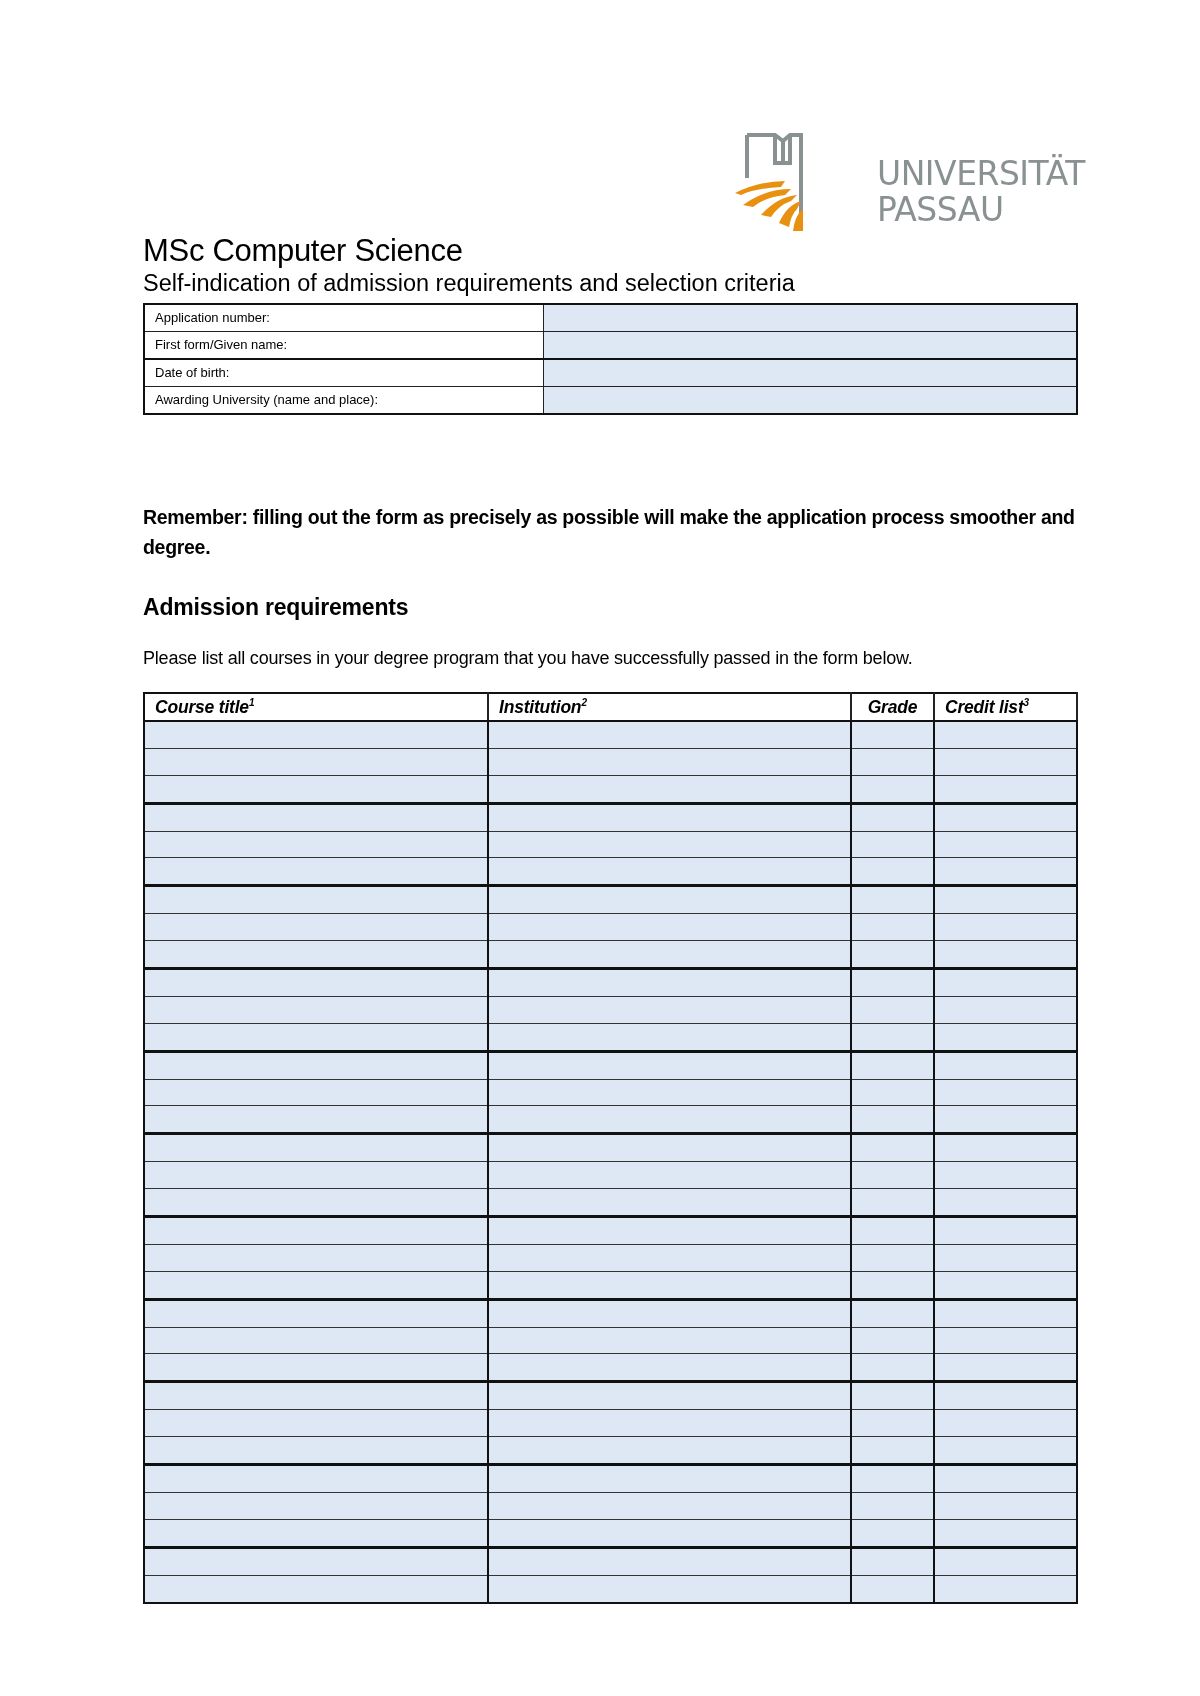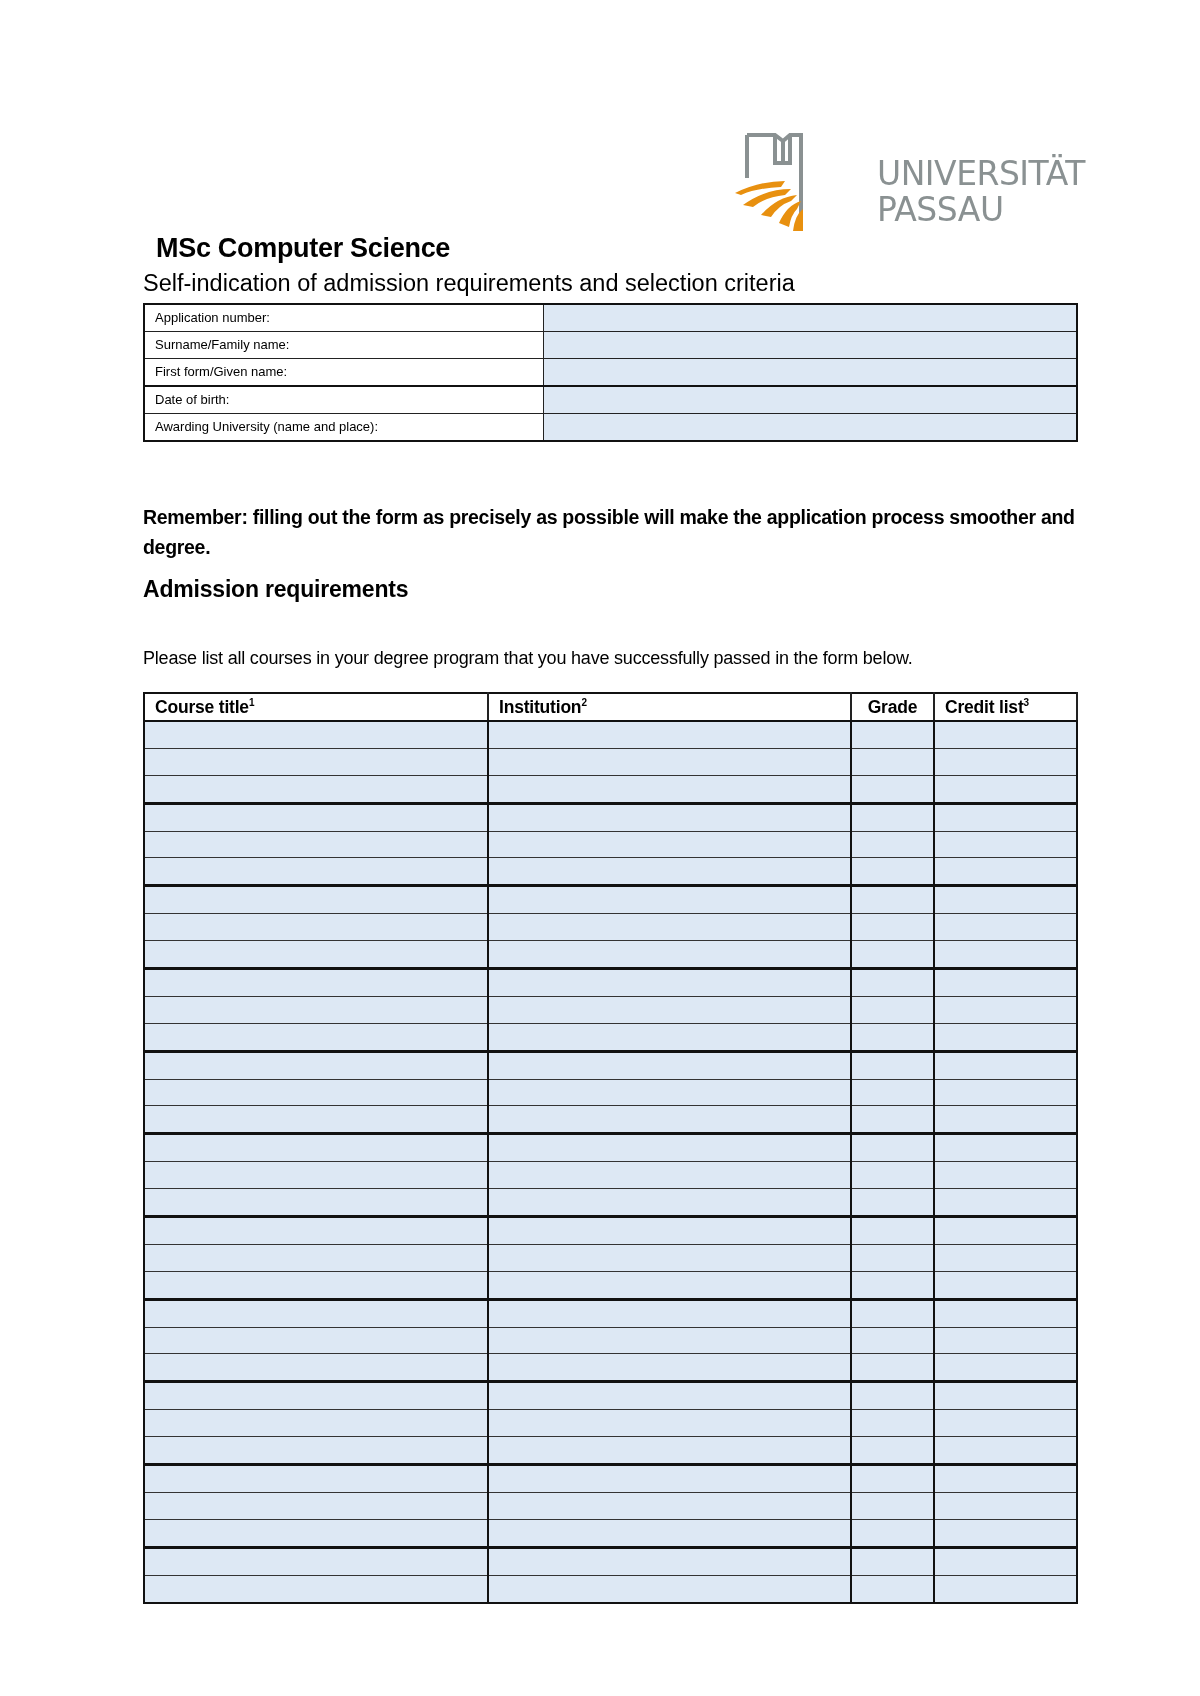--- a/index.html
+++ b/index.html
@@ -3,33 +3,33 @@
 <meta charset="utf-8">
 <style>
   html, body { margin:0; padding:0; background:#ffffff; }
   body { width:1200px; height:1696px; position:relative; overflow:hidden;
          font-family:"Liberation Sans", "DejaVu Sans", sans-serif; color:#000; }
   .logo { position:absolute; left:735px; top:133px; width:355px; height:100px; }
   .logo-text { position:absolute; left:142px; font-family:"DejaVu Sans", sans-serif;
                color:#8a9192; font-size:33px; line-height:33px; letter-spacing:-0.5px; }
   .logo-text.l1 { top:24px; }
   .logo-text.l2 { top:60px; }
-  .title { position:absolute; left:156px; top:233px; font-size:27px; font-weight:bold; letter-spacing:-0.3px; }
+  .title { position:absolute; left:143px; top:233px; font-size:31px; font-weight:normal; letter-spacing:-0.3px; }
   .subtitle { position:absolute; left:143px; top:270px; font-size:23.5px; }
   table { border-collapse:collapse; position:absolute; table-layout:fixed; }
   .info { left:143px; top:303px; width:935px; border:2.5px solid #111; }
   .info td { height:26px; border:1.5px solid #222; padding:0 10px; font-size:13px; line-height:26px;
              white-space:nowrap; overflow:hidden; }
   .info td.val { background:#dde8f4; }
   .info tr.thick td { border-bottom:2.5px solid #111; }
   .remember { position:absolute; left:143px; top:502px; width:940px; font-size:19.5px;
               font-weight:bold; line-height:30px; letter-spacing:-0.3px; }
-  .adm-head { position:absolute; left:143px; top:576px; font-size:23px; font-weight:bold; letter-spacing:-0.2px; }
+  .adm-head { position:absolute; left:143px; top:594px; font-size:23px; font-weight:bold; letter-spacing:-0.2px; }
   .instr { position:absolute; left:143px; top:648px; font-size:18px; letter-spacing:-0.2px; }
-  .courses { left:143px; top:692px; width:935px; border:2.5px solid #111; }
+  .courses { left:143px; top:692px; width:935px; border:2.5px solid #111;font-style:italic; }
   .courses th { height:26px; border:1.5px solid #222; border-right-width:2.5px; border-bottom:2.5px solid #111;
                 font-size:17.5px; font-weight:bold; text-align:left; padding:0 10px; white-space:nowrap; letter-spacing:-0.2px; }
   .courses th.grade { text-align:center; padding:0 0; }
   .courses th sup { font-size:10px; vertical-align:super; line-height:0; }
   .courses td { height:25.9px; border:1.5px solid #333; border-right:2.5px solid #111; background:#dde8f4; padding:0; }
   .courses td.c3 { border-right:2.5px solid #111; border-left:1px solid #333; }
   .courses tr.thick td { border-bottom:3px solid #111; }
 </style>
 </head>
 <body>
@@ -53,24 +53,20 @@
 <div class="subtitle">Self-indication of admission requirements and selection criteria</div>
 
 <table class="info">
   <colgroup>
       <col style="width:399px">
       <col>
     </colgroup>
   <tbody>
       <tr>
     <td>Application number:</td>
-    <td class="val"></td>
-  </tr>
-  <tr>
-    <td>Surname/Family name:</td>
     <td class="val"></td>
   </tr>
   <tr class="thick">
     <td>First form/Given name:</td>
     <td class="val"></td>
   </tr>
   <tr>
     <td>Date of birth:</td>
     <td class="val"></td>
   </tr>

